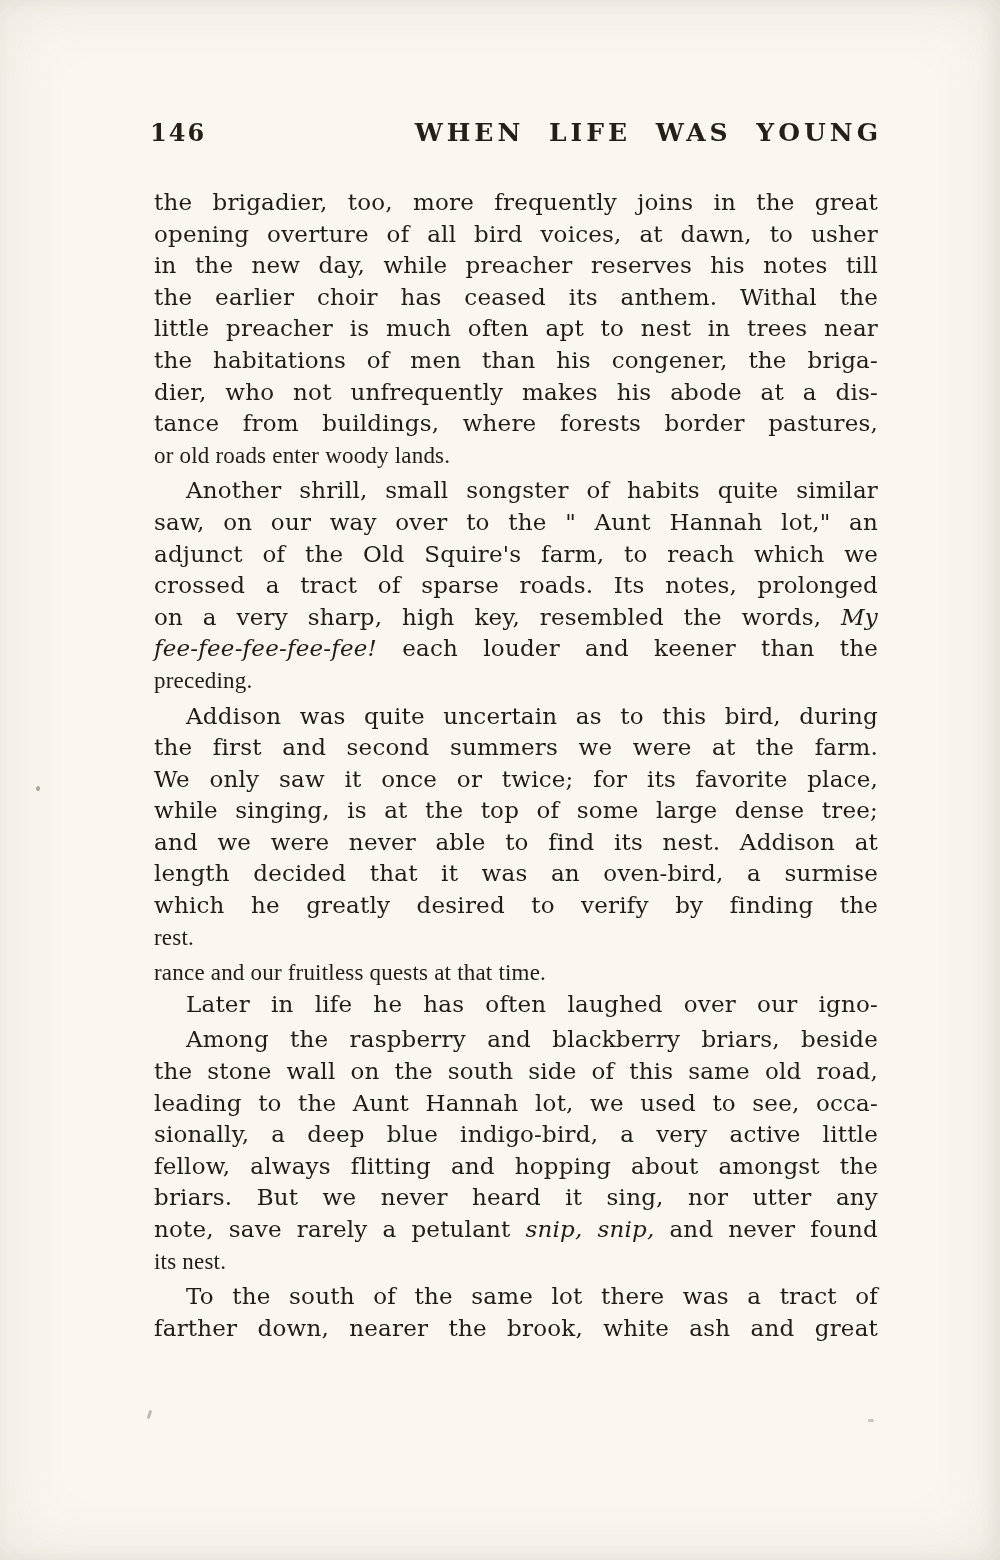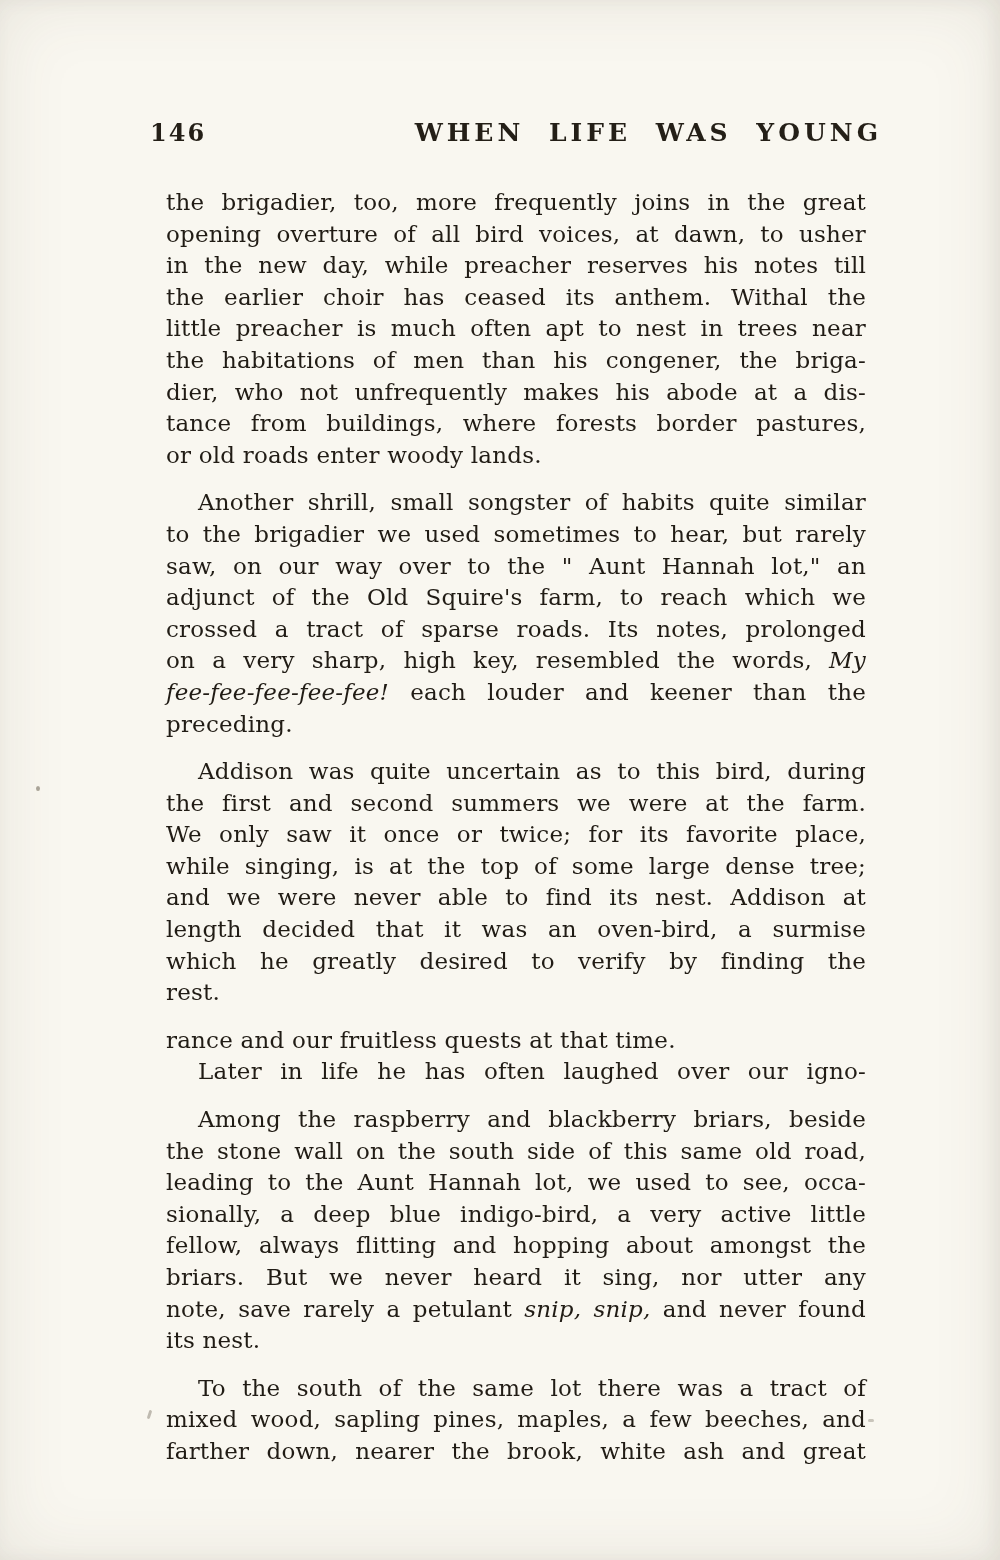--- a/index.html
+++ b/index.html
@@ -39,26 +39,26 @@
     letter-spacing: 2px;
     word-spacing: normal;
     font-size: 24px;
   }
   .text-block {
     margin: 40px 118px 0 150px;
     font-size: 23px;
     line-height: 31.6px;
     letter-spacing: 0.2px;
   }
-  .para { margin: 16px; padding: 0; }
+  .para { margin: 4px; padding: 0; }
   .line {
     text-align: justify;
     text-align-last: justify;
   }
-  .line.end { text-align-last: left; }
+  .line.end { text-align-last: left; font-family: Liberation Serif, serif; }
   .line.indent { text-indent: 32px; }
   .it { font-style: italic; }
   .artifact {
     position: absolute;
     background: #8f887b;
     border-radius: 50%;
   }
   .artifact.a1 { left: 36px;  top: 786px;  width: 4px; height: 5px; opacity: 0.75; }
   .artifact.a2 { left: 148px; top: 1410px; width: 3px; height: 9px; opacity: 0.55; border-radius: 2px; transform: rotate(18deg); }
   .artifact.a3 { left: 868px; top: 1419px; width: 6px; height: 3px; opacity: 0.45; border-radius: 2px; }
@@ -84,21 +84,20 @@
         <div class="line"><span>in the new day, while preacher reserves his notes till</span></div>
         <div class="line"><span>the earlier choir has ceased its anthem.  Withal the</span></div>
         <div class="line"><span>little preacher is much often apt to nest in trees near</span></div>
         <div class="line"><span>the habitations of men than his congener, the briga-</span></div>
         <div class="line"><span>dier, who not unfrequently makes his abode at a dis-</span></div>
         <div class="line"><span>tance from buildings, where forests border pastures,</span></div>
         <div class="line end"><span>or old roads enter woody lands.</span></div>
       </div>
       <div class="para">
         <div class="line indent"><span>Another shrill, small songster of habits quite similar</span></div>
-        <div class="line"><span>to the brigadier we used sometimes to hear, but rarely</span></div>
         <div class="line"><span>saw, on our way over to the " Aunt Hannah lot," an</span></div>
         <div class="line"><span>adjunct of the Old Squire's farm, to reach which we</span></div>
         <div class="line"><span>crossed a tract of sparse roads.  Its notes, prolonged</span></div>
         <div class="line"><span>on a very sharp, high key, resembled the words, </span><span class="it">My</span></div>
         <div class="line"><span class="it">fee-fee-fee-fee-fee!</span><span> each louder and keener than the</span></div>
         <div class="line end"><span>preceding.</span></div>
       </div>
       <div class="para">
         <div class="line indent"><span>Addison was quite uncertain as to this bird, during</span></div>
         <div class="line"><span>the first and second summers we were at the farm.</span></div>
@@ -118,18 +117,17 @@
         <div class="line"><span>the stone wall on the south side of this same old road,</span></div>
         <div class="line"><span>leading to the Aunt Hannah lot, we used to see, occa-</span></div>
         <div class="line"><span>sionally, a deep blue indigo-bird, a very active little</span></div>
         <div class="line"><span>fellow, always flitting and hopping about amongst the</span></div>
         <div class="line"><span>briars.  But we never heard it sing, nor utter any</span></div>
         <div class="line"><span>note, save rarely a petulant </span><span class="it">snip, snip,</span><span> and never found</span></div>
         <div class="line end"><span>its nest.</span></div>
       </div>
       <div class="para">
         <div class="line indent"><span>To the south of the same lot there was a tract of</span></div>
-        <div class="line"><span>mixed wood, sapling pines, maples, a few beeches, and</span></div>
         <div class="line"><span>farther down, nearer the brook, white ash and great</span></div>
       </div>
     </div>
 
 </div>
 
 </body></html>

